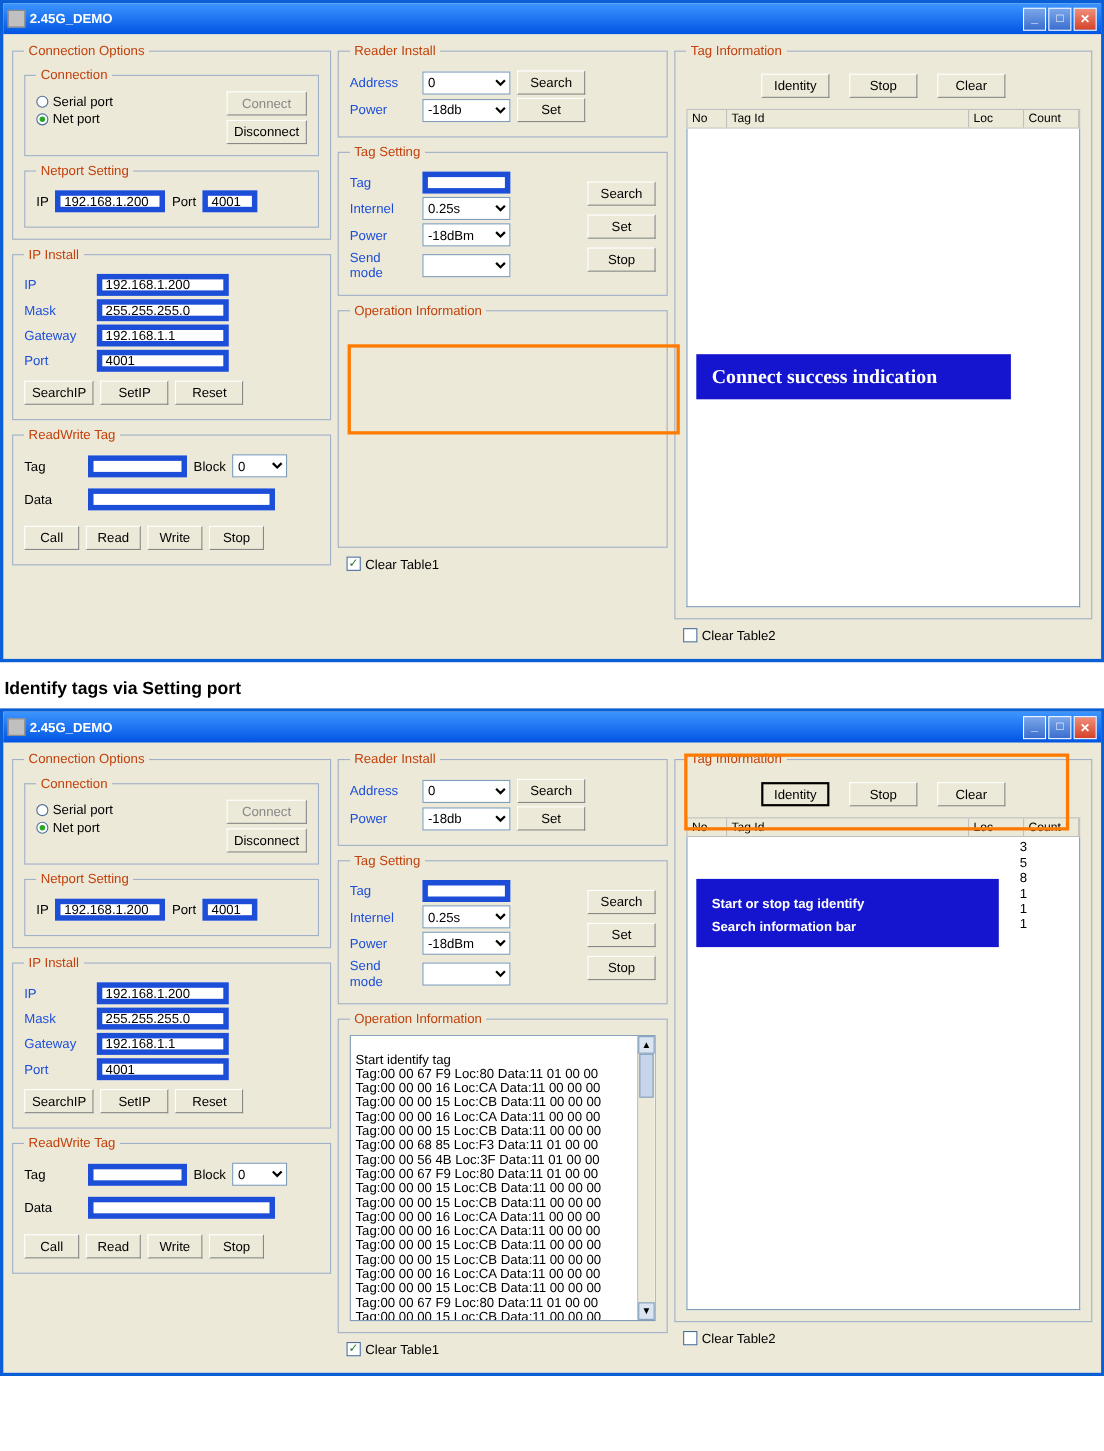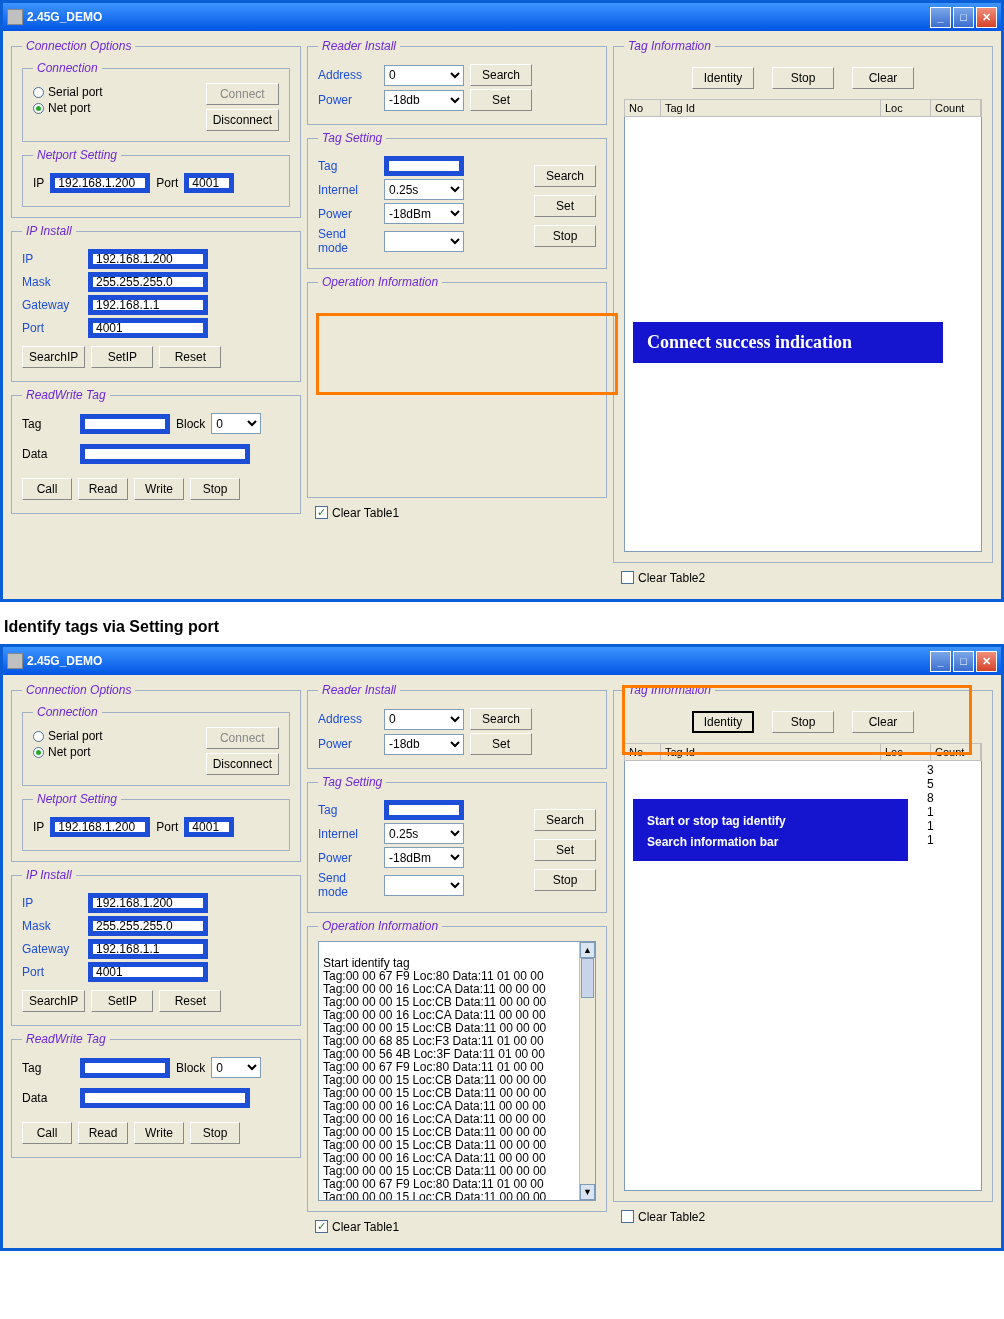--- a/index.html
+++ b/index.html
@@ -10,21 +10,21 @@
   .titlebar .sp { flex: 1; }
   .winbtn { width: 21px; height: 21px; margin-left: 2px; border: 1px solid #fff; display: inline-flex; align-items: center; justify-content: center; font-size: 11px; font-weight: bold; }
   .winbtn.min, .winbtn.max { background: linear-gradient(to bottom,#7ba7e8,#3b6ecf); color:#fff;}
   .winbtn.close { background: linear-gradient(to bottom,#f08f7a,#d64229); color:#fff;}
   .body { padding: 8px; display: flex; gap: 6px; }
   .col { display: flex; flex-direction: column; gap: 6px; }
   .col.left { width: 290px; }
   .col.mid { width: 300px; }
   .col.right { flex: 1; }
   fieldset { border: 1px solid #a0b0c8; padding: 8px 10px 10px 10px; margin: 0; position: relative; }
-  legend { color: #6d28d9; padding: 0 4px; font-style: italic; }
+  legend { color: #c2410c; padding: 0 4px; }
   .row { display: flex; align-items: center; gap: 6px; margin: 3px 0; }
   .lbl { width: 60px; color: #1d4ed8; }
   .lbl2 { width: 52px; color:#000;}
   input[type=text] { border: 5px solid #1d4ed8; height: 20px; padding: 1px 3px; background:#fff;}
   select { border: 1px solid #7f9db9; height: 21px; background:#fff;}
   button { background: #ece9d8; border: 1px solid #888; border-top-color:#fff; border-left-color:#fff; padding: 2px 6px; min-width: 62px; height: 22px; cursor:pointer;}
   button:disabled { color: #888; }
   .radio-row { display:flex; align-items:center; gap: 4px; margin: 2px 0;}
   .radio-dot { width:11px;height:11px;border:1px solid #4b6e99;border-radius:50%;display:inline-flex;align-items:center;justify-content:center;background:#fff;}
   .radio-dot.sel::after{content:'';width:5px;height:5px;background:#27a827;border-radius:50%;}
@@ -210,21 +210,21 @@
       </fieldset>
       <div class="footer-row">
         <span class="checkbox"></span>
         <span>Clear Table2</span>
       </div>
     </div>
   </div>
 
   <div class="orange-box" style="left:313px; top:310px; width:302px; height:82px;"></div>
 
-  <div class="annot" style="left:630px; top:319px; width:310px;">Connect success indication</div>
+  <div class="annot" style="left:630px; top:319px; width:286px;">Connect success indication</div>
 </div>
 
 <div class="section-hdr">Identify tags via Setting port</div>
 
 <div class="window" style="position:relative;">
   <div class="titlebar">
     <span class="icon"></span>
     <span>2.45G_DEMO</span>
     <span class="sp"></span>
     <span class="winbtn min">_</span>

